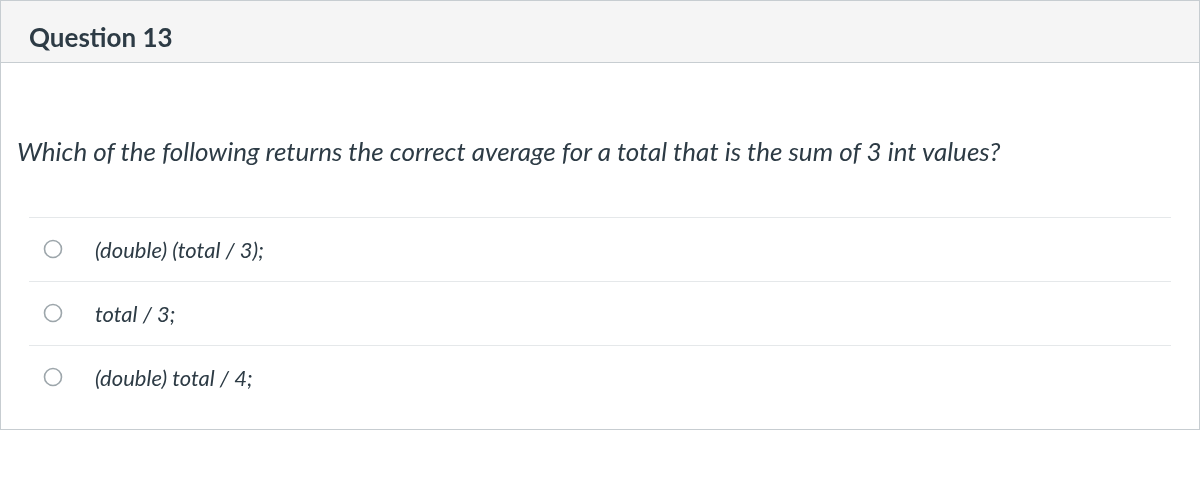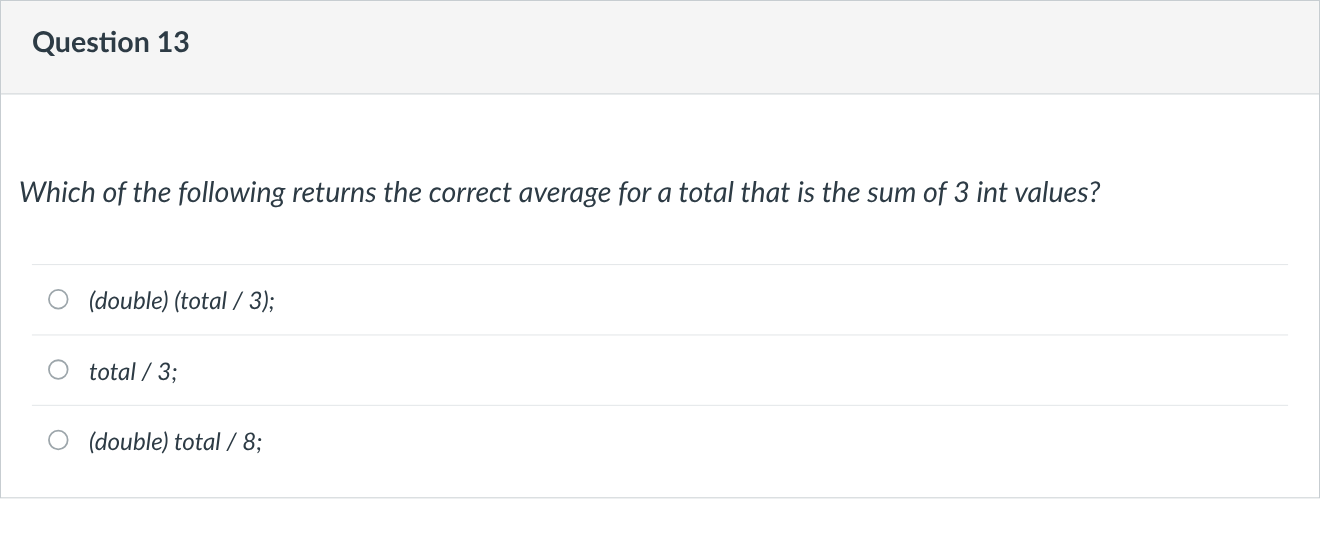--- a/index.html
+++ b/index.html
@@ -15,21 +15,21 @@
       height: 504px;
     }
     .question-container {
       border: 1px solid #c7cdd1;
       border-top: 1px solid #c7cdd1;
       margin: 0;
     }
     .question-header {
       background: #f5f5f5;
       border-bottom: 1px solid #c7cdd1;
-      padding: 20px 28px 32px 28px;
+      padding: 20px 28px 9px 28px;
     }
     .question-title {
       font-size: 26px;
       font-weight: 700;
       color: #2d3b45;
     }
     .question-body {
       padding: 0 0 0 0;
       background: #ffffff;
       font-style: italic;
@@ -42,21 +42,21 @@
       line-height: 1.3;
     }
     .answers {
       padding: 0 28px 20px 28px;
     }
     .answer-row {
       display: flex;
       align-items: center;
       padding: 18px 0 18px 14px;
       border-top: 1px solid #e5e8ea;
-      gap: 18px;
+      gap: 32px;
     }
     .radio-circle {
       width: 20px;
       height: 20px;
       flex-shrink: 0;
       display: inline-flex;
       align-items: center;
       justify-content: center;
     }
     .radio-circle svg {
@@ -97,18 +97,18 @@
         </span>
         <span class="answer-label">total / 3;</span>
       </div>
 
       <div class="answer-row">
         <span class="radio-circle">
           <svg viewBox="0 0 20 20">
               <circle cx="10" cy="10" r="8.5" fill="none" stroke="#9da6ab" stroke-width="1.6"></circle>
             </svg>
         </span>
-        <span class="answer-label">(double) total / 8;</span>
+        <span class="answer-label">(double) total / 4;</span>
       </div>
 
     </div>
   </div>
 </div>
 
 </body></html>

